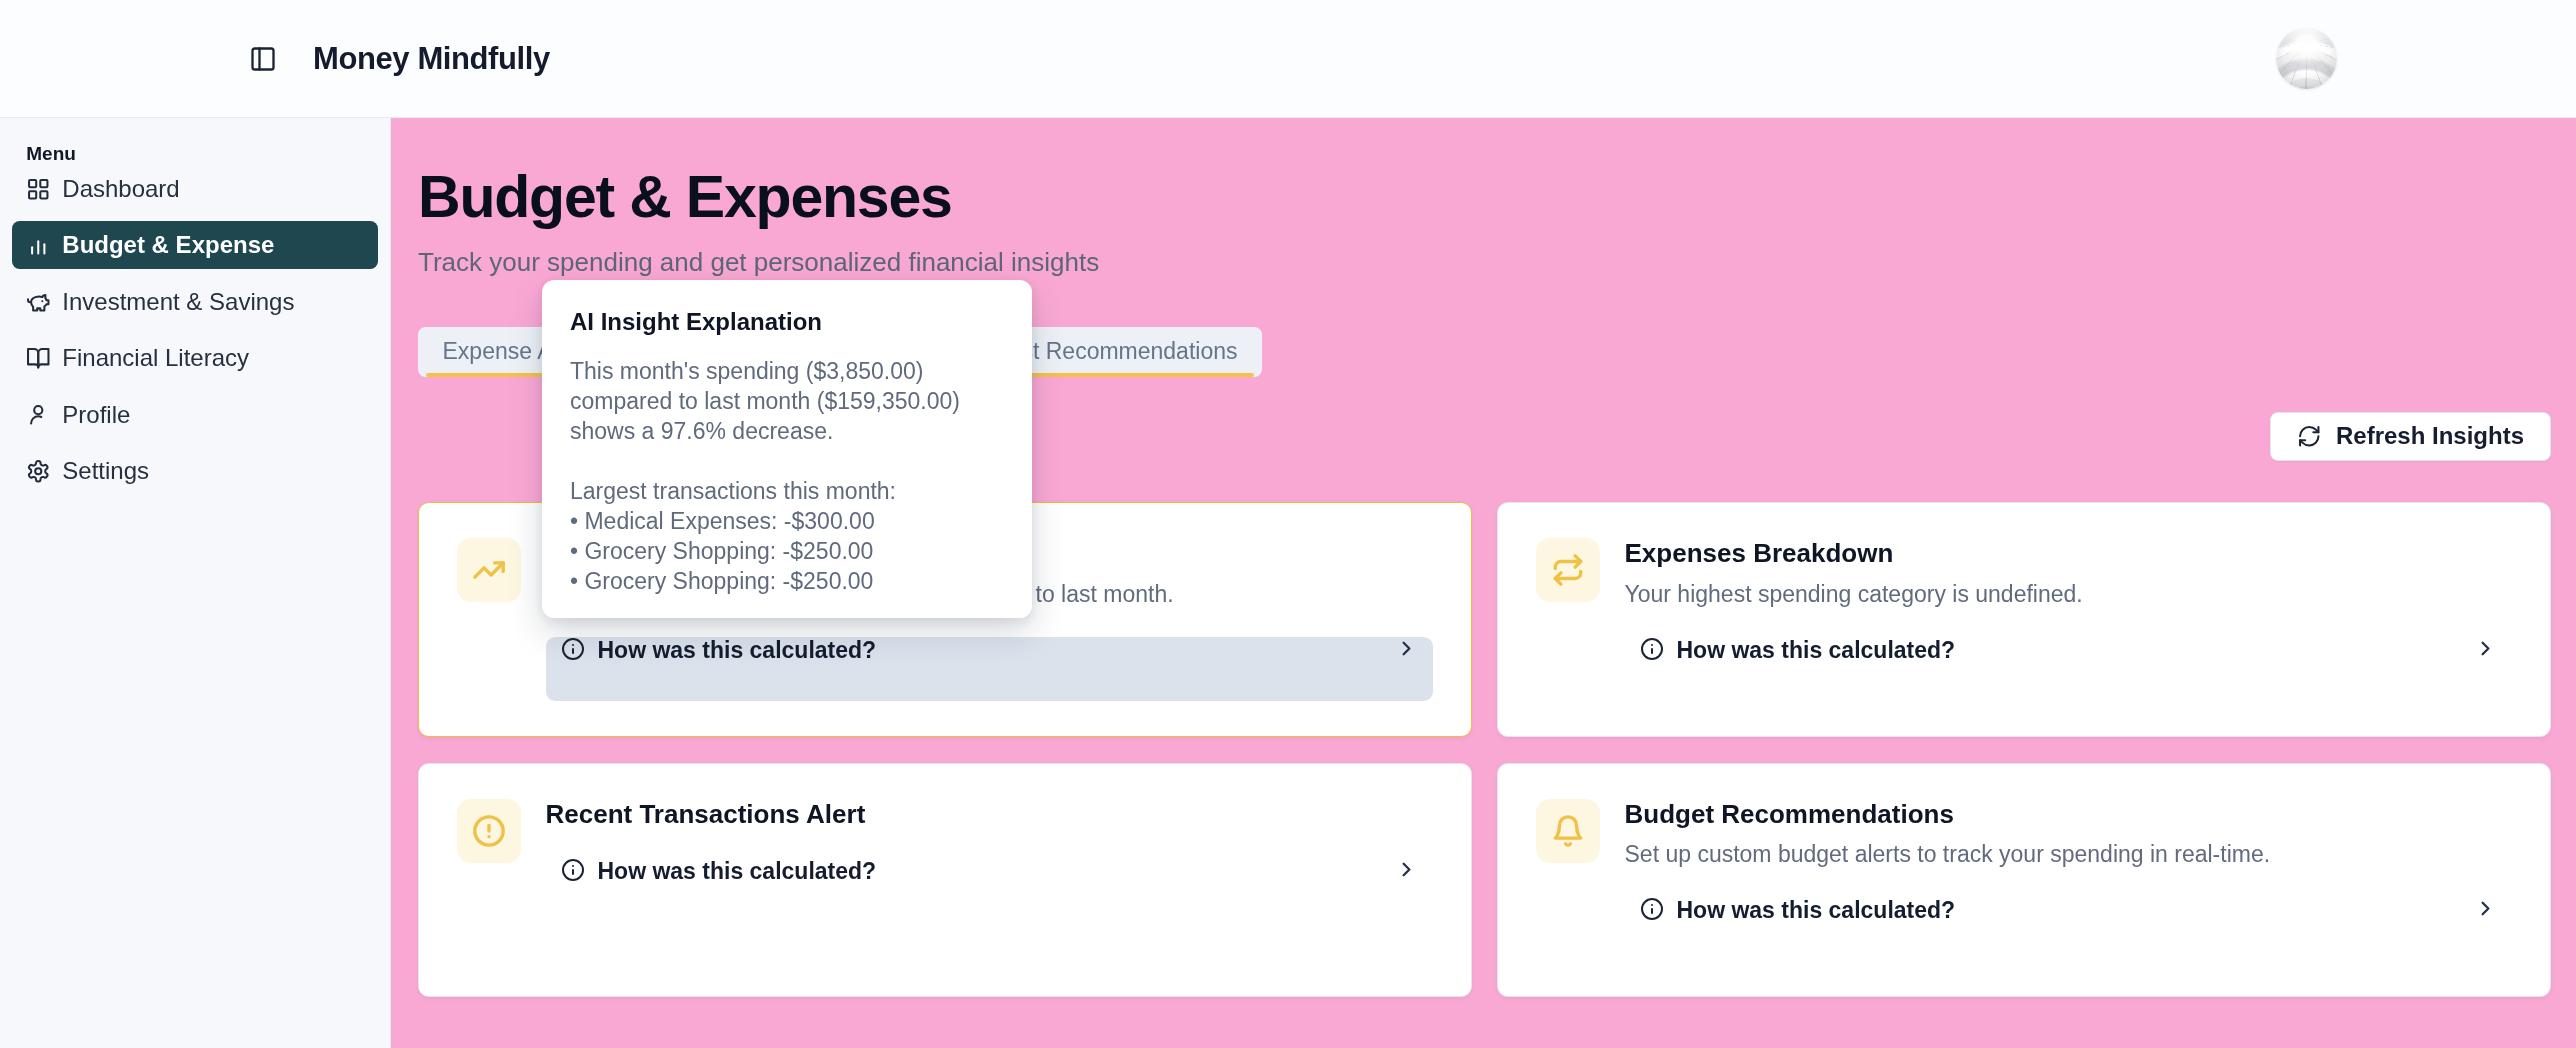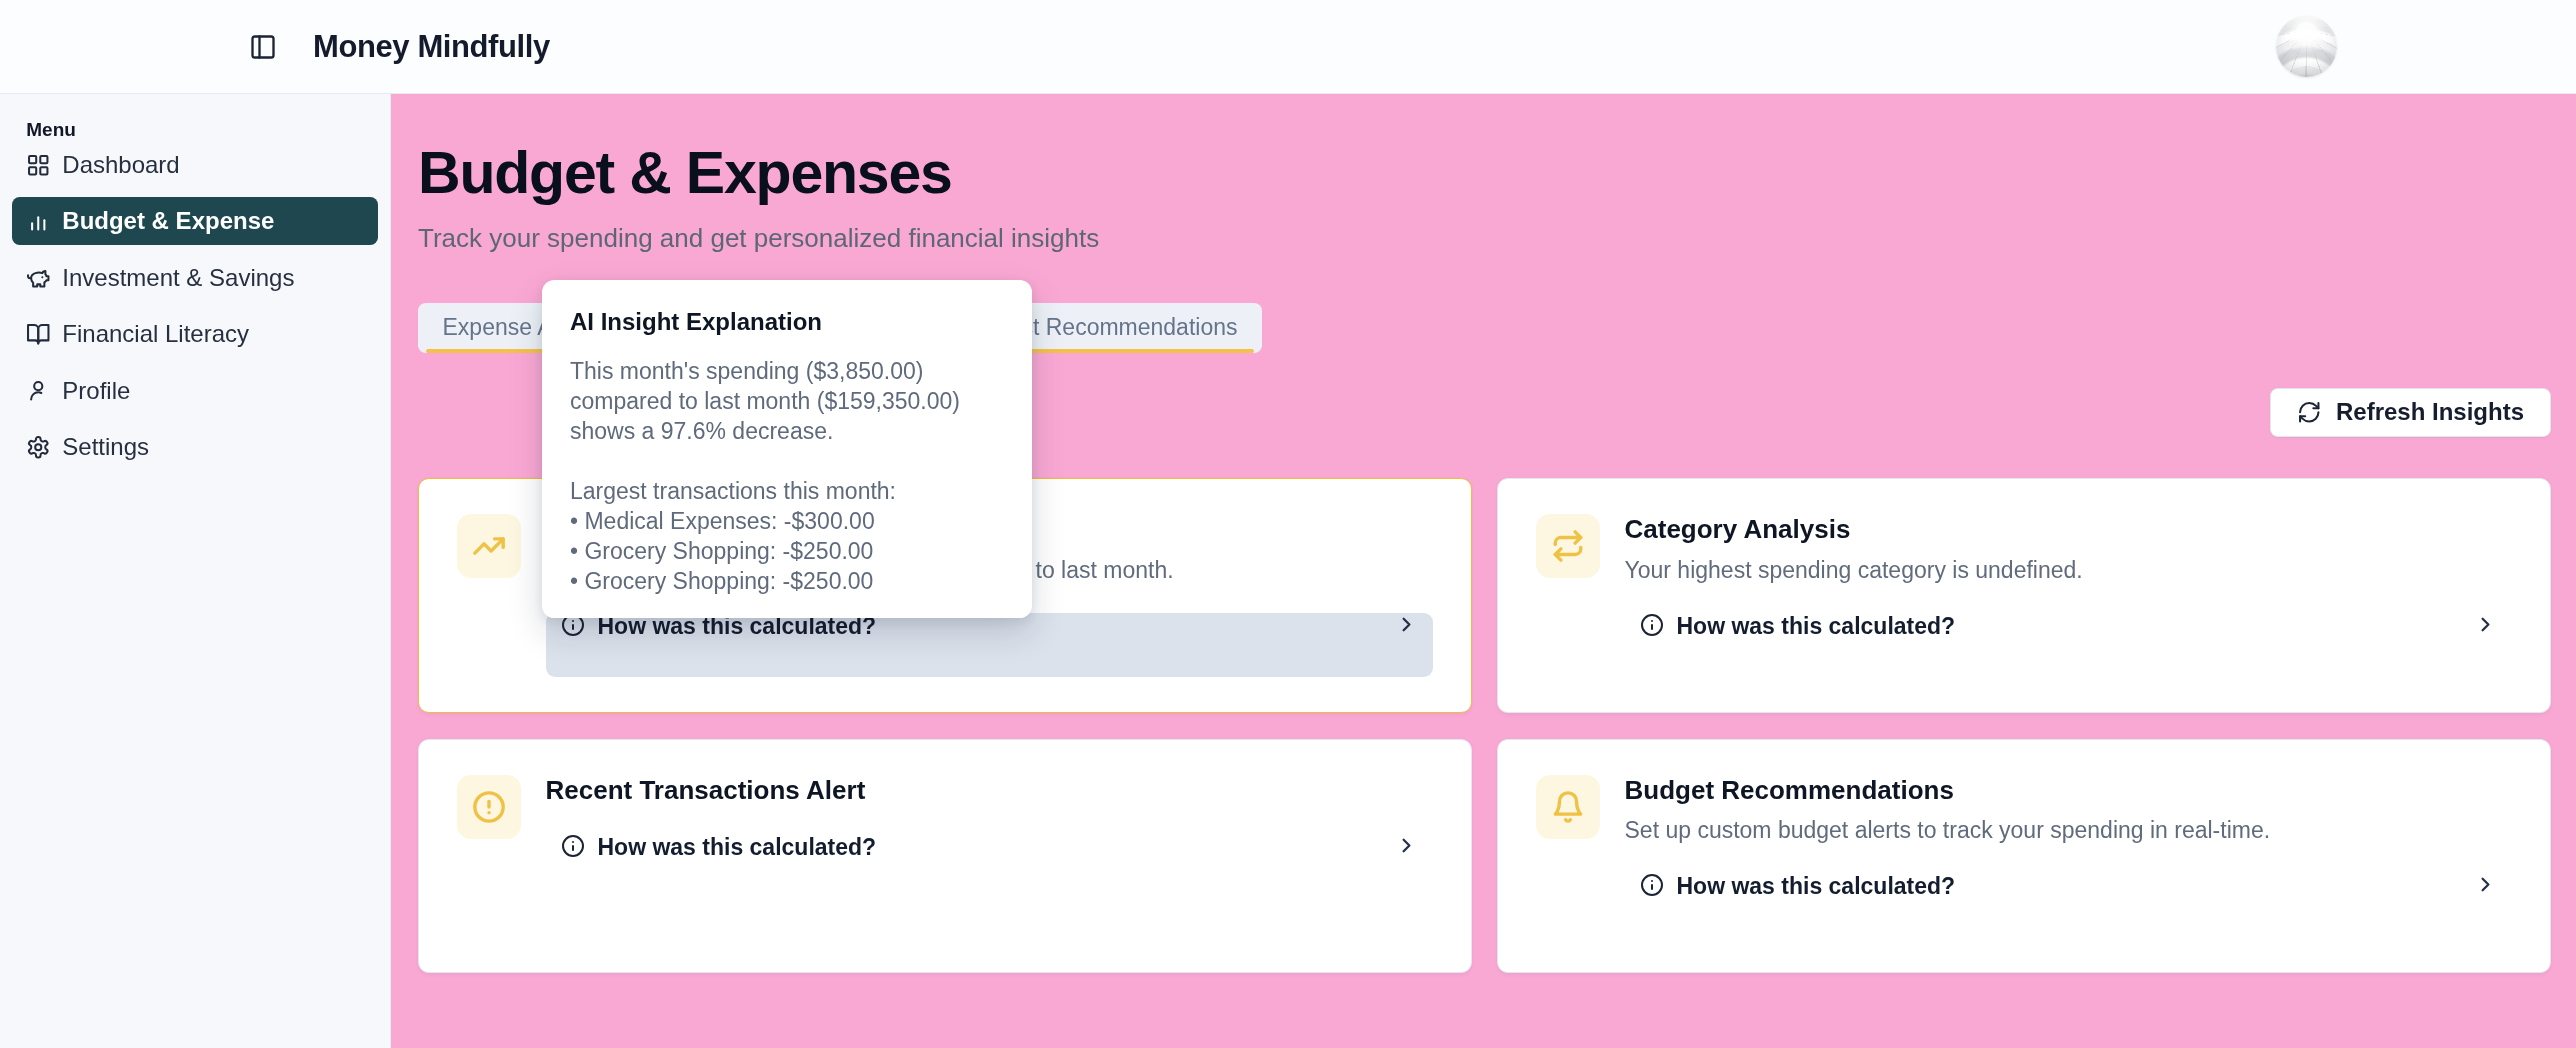--- a/index.html
+++ b/index.html
@@ -7,21 +7,21 @@
   body {
     font-family:"Liberation Sans", sans-serif;
     background:#f6f8fc;
     color:#0f172a;
     overflow:hidden;
   }
   .app { position:relative; width:2576px; height:1049px; }
 
   
   .header {
-    height:94px; background:#fcfdfe; border-bottom:0.8px solid #e7eaf0;
+    height:118px; background:#fcfdfe; border-bottom:0.8px solid #e7eaf0;
     display:flex; align-items:center; padding-left:244px;
   }
   .panel-toggle {
     background:none; border:none; cursor:pointer; width:37px; height:37px;
     display:flex; align-items:center; justify-content:center;
   }
   .panel-toggle svg { width:28px; height:28px; stroke:#1b2435; }
   .logo-text {
     margin-left:32px; font-size:31px; font-weight:800; color:#141b2d; letter-spacing:-0.4px;
   }
@@ -265,21 +265,21 @@
         <section class="card">
           <div class="icon-chip">
             <svg viewBox="0 0 24 24" fill="none" stroke-width="2.4" stroke-linecap="round" stroke-linejoin="round">
               <path d="m17 2 4 4-4 4"></path>
                 <path d="M3 11v-1a4 4 0 0 1 4-4h14"></path>
               <path d="m7 22-4-4 4-4"></path>
                 <path d="M21 13v1a4 4 0 0 1-4 4H3"></path>
             </svg>
           </div>
           <div class="card-content">
-            <div class="card-title">Category Analysis</div>
+            <div class="card-title">Expenses Breakdown</div>
             <div class="card-sub">Your highest spending category is undefined.</div>
             <div class="how-row">
               <svg class="info" viewBox="0 0 24 24" fill="none" stroke-width="2" stroke-linecap="round" stroke-linejoin="round">
                   <circle cx="12" cy="12" r="10"></circle>
                   <path d="M12 16v-4"></path>
                   <path d="M12 8h.01"></path>
                 </svg>
               <span class="how-label">How was this calculated?</span>
               <svg class="chev" viewBox="0 0 24 24" fill="none" stroke-width="2.4" stroke-linecap="round" stroke-linejoin="round">
                   <path d="m9 18 6-6-6-6"></path>

